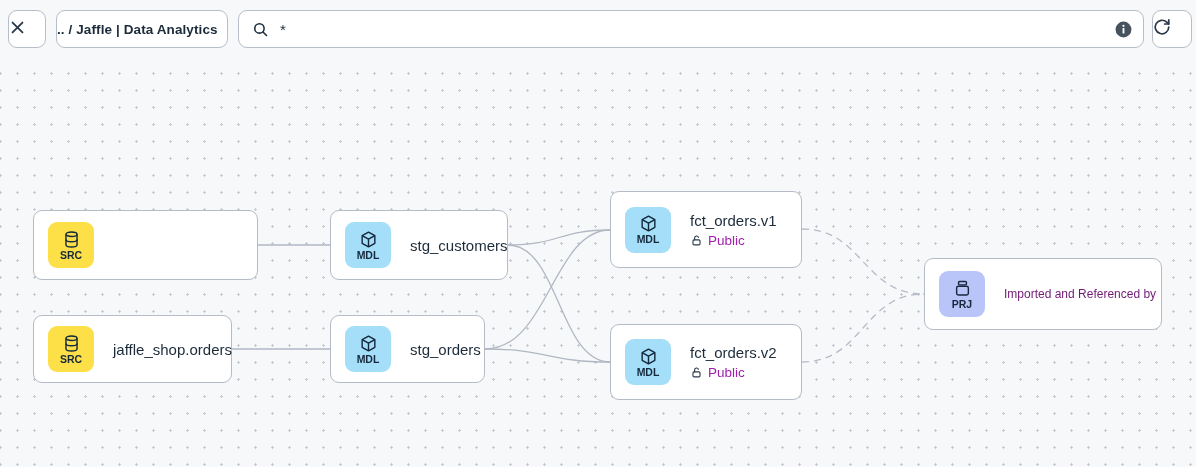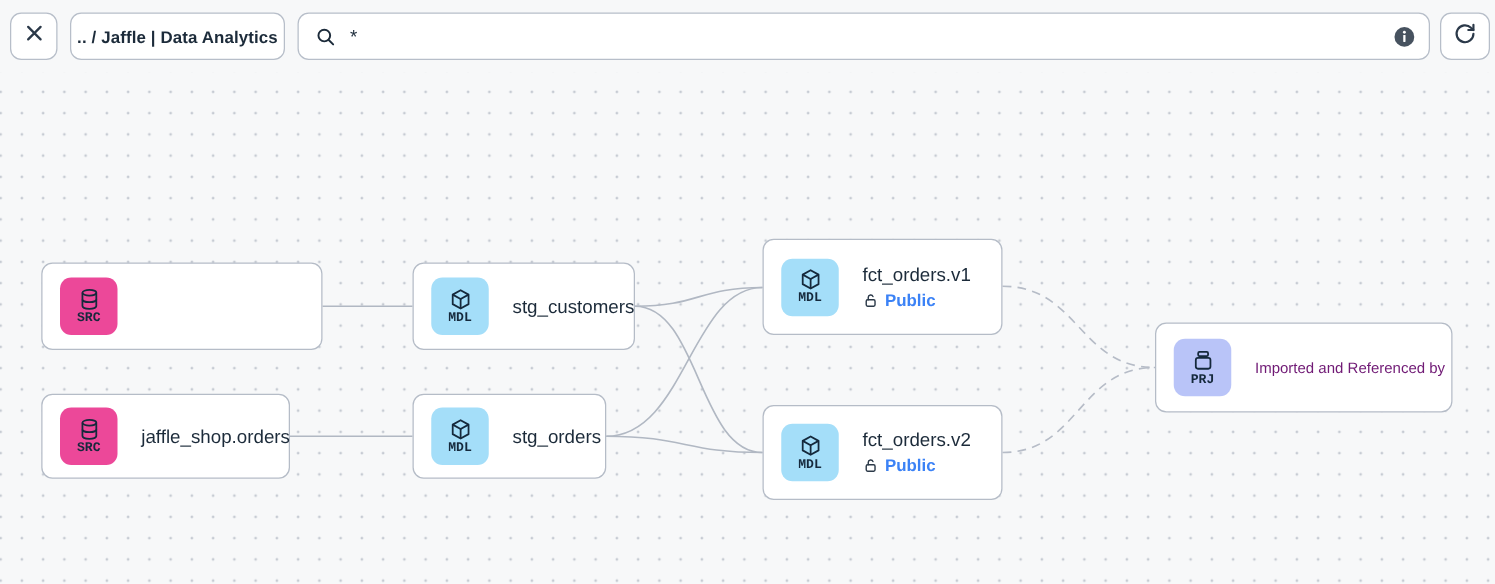--- a/index.html
+++ b/index.html
@@ -13,21 +13,21 @@
   .dotgrid {
     position:absolute; left:0; top:58px; right:0; bottom:0;
     background-image: radial-gradient(circle, rgba(138,148,164,0.45) 1px, transparent 1.3px);
     background-size:17px 17px;
     background-position:9px 7px;
   }
   
   .tbtn {
     position:absolute; top:10px; height:38px;
     background:#ffffff; border:1px solid #b7bec9; border-radius:9px;
-    display:flex; align-items:center; justify-content:center;
+    display:flex; align-items:center; 
     cursor:pointer;
   }
   .btn-close { left:8px; width:38px; }
   .btn-crumb { left:56px; width:172px; font-size:13.5px; font-weight:700; letter-spacing:0.1px; }
   .searchbox {
     position:absolute; left:238px; top:10px; width:906px; height:38px;
     background:#ffffff; border:1px solid #b7bec9; border-radius:9px;
     display:flex; align-items:center; padding:0 10px 0 13px;
   }
   .searchbox svg.mag { flex:0 0 auto; }
@@ -47,29 +47,29 @@
     border:1px solid #b5bcc7; border-radius:9px;
     display:flex; align-items:center; padding:0 14px;
     cursor:pointer;
   }
   .nicon {
     flex:0 0 auto; width:46px; height:46px; border-radius:9px;
     display:flex; flex-direction:column; align-items:center; justify-content:center;
     gap:1px;
   }
   .nicon .ilabel {
-    font-family:Liberation Mono, monospace;
+    font-family:Liberation Sans, sans-serif;
     font-size:10.5px; font-weight:700; color:#15293c; line-height:1;
   }
-  .nicon.src { background:#ec4899;justify-content:center; }
+  .nicon.src { background:#fde047;justify-content:center; }
   .nicon.mdl { background:#a4def9; }
   .nicon.prj { background:#b9c4f8;align-items:center; }
   .nbody { margin-left:19px; display:flex; flex-direction:column; }
   .ntitle { font-size:15px; color:#1c2b3a; white-space:nowrap; }
-  .nmeta { display:flex; align-items:center; gap:5px; margin-top:4px; color:#3b82f6; font-size:13.5px;font-weight:bold; }
+  .nmeta { display:flex; align-items:center; gap:5px; margin-top:4px; color:#a21caf; font-size:13.5px; }
   .nsub { font-size:12px; color:#701a75; white-space:nowrap; }
   .ntitle-lg { font-size:16.5px; margin-top:3px; }
 </style>
 </head>
 <body>
 
 <div class="dotgrid"></div>
 
 <svg class="edges" width="1196" height="467">
   <path class="edge-solid" d="M258 245 L330 245"></path>

